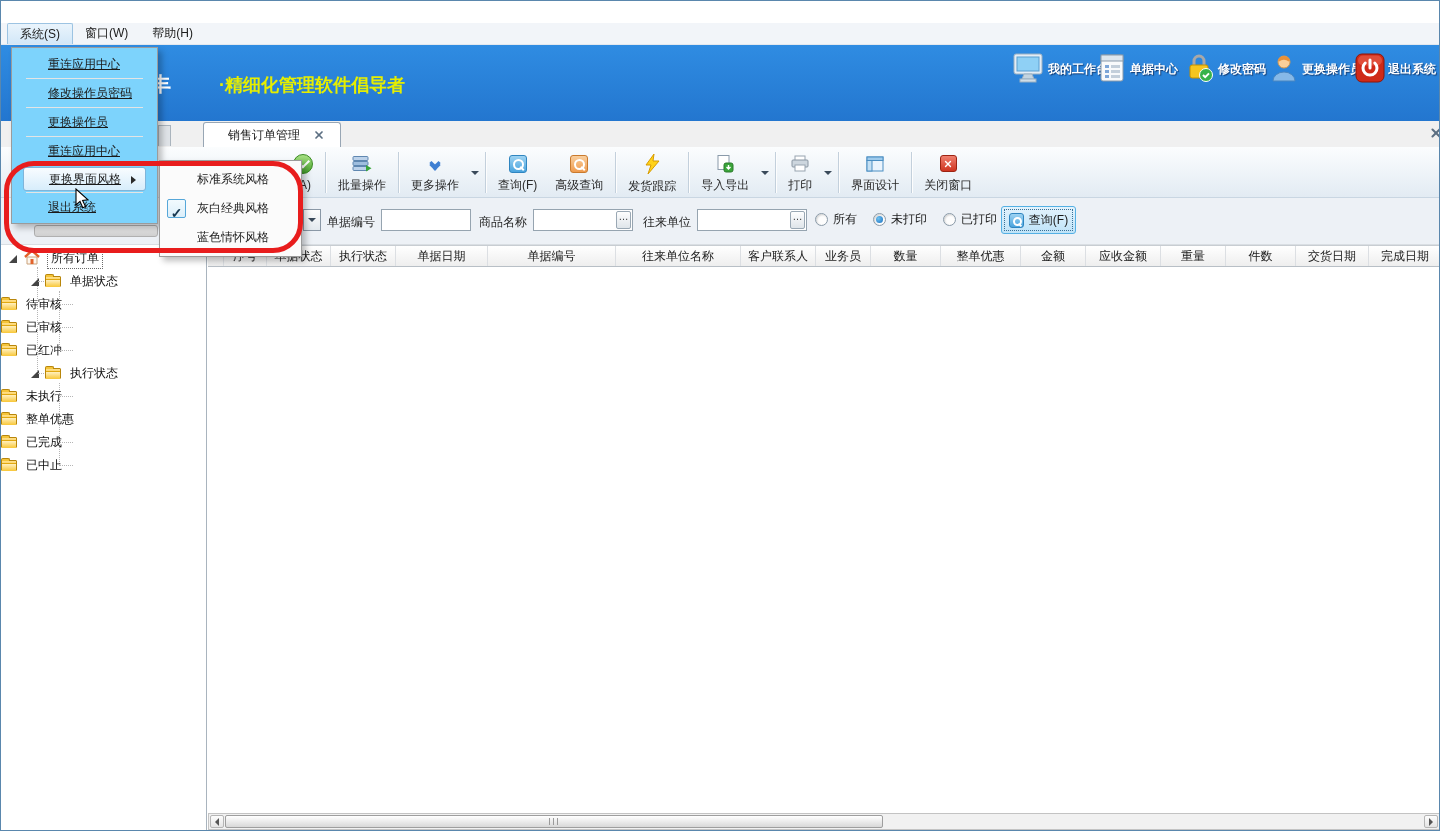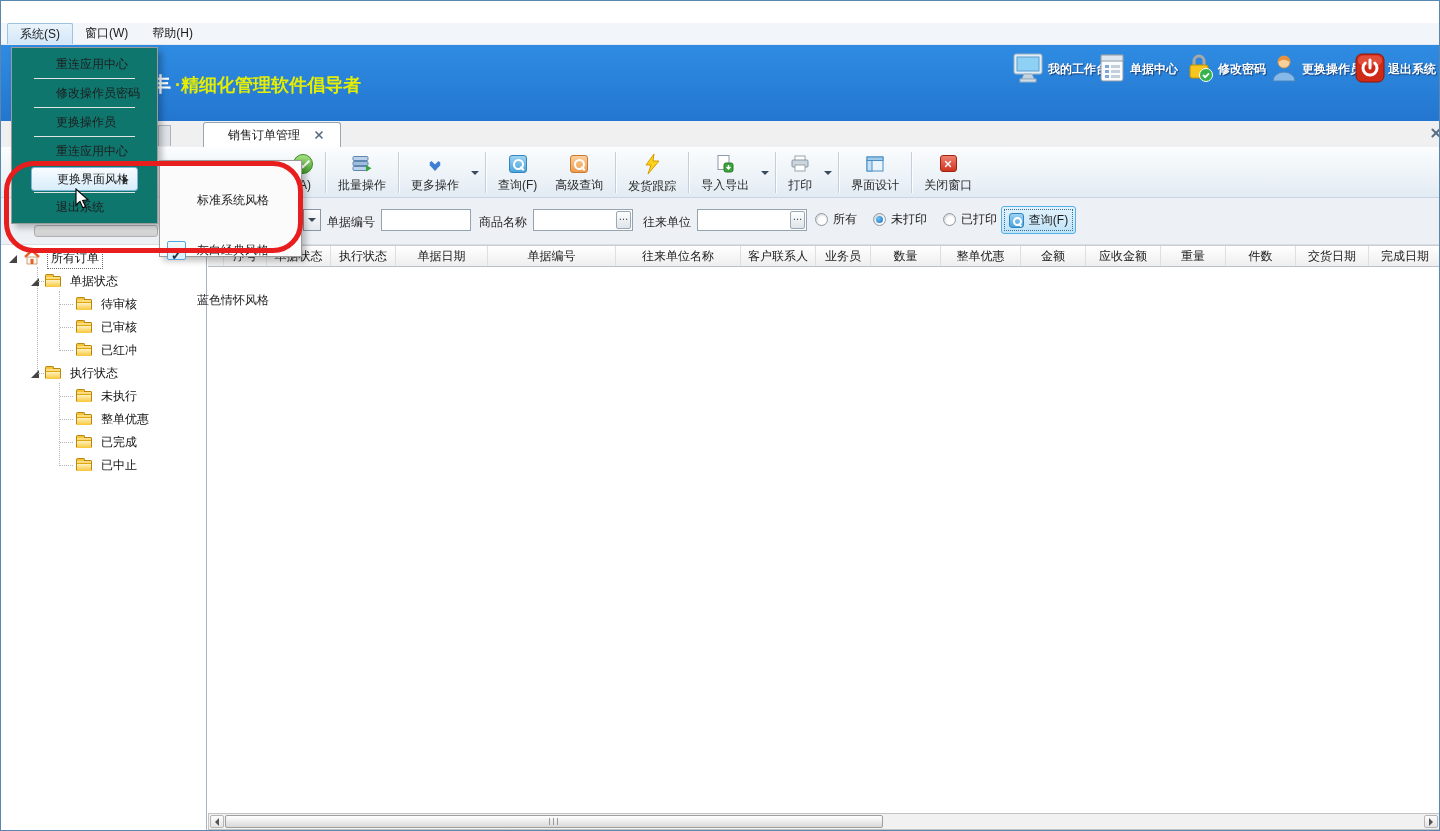--- a/index.html
+++ b/index.html
@@ -34,21 +34,21 @@
     background:#f2f5f9; border-bottom:1px solid #e3e8ee; display:flex; align-items:stretch; padding-left:6px;text-align:right; }
   .menubar-item { padding:0 12px; line-height:21px; }
   .menubar-item.open { background:linear-gradient(#eaf4fc,#d2e7f8); border:1px solid #9cc3e2; border-bottom:none; border-radius:2px 2px 0 0; }
 
   
   .banner { position:absolute; left:0; top:44px; width:100%; height:76px;
     background:linear-gradient(#2f8ce2,#2376cf); }
   .slogan { position:absolute; left:150px; top:26px; display:flex; align-items:baseline; gap:4px;
     font-weight:bold; font-size:18px; }
   .slogan .pre { color:#ffffff; font-size:20px; }
-  .slogan .txt { color:#e6ee00; }
+  .slogan .txt { color:#e6ee00;margin-left:44px; }
   .banner-actions { position:absolute; right:12px; top:8px; display:flex; gap:14px; }
   .bact { width:72px; display:flex; flex-direction:row; align-items:center; gap:3px; cursor:default; }
   .bact .blabel { color:#fff; font-weight:bold; font-size:12px; text-shadow:1px 1px 1px rgba(0,0,30,.55); white-space:nowrap; }
 
   
   .tabbar { position:absolute; left:0; top:120px; width:100%; height:44px;
     background:#f0f0f0; border-bottom:1px solid #d2d2d2; }
   .tab-fragment { position:absolute; left:157px; top:4px; width:13px; height:21px;
     background:#dfe3e7; border:1px solid #aab4bd; border-bottom:none; }
   .tab-active { position:absolute; left:202px; top:1px; width:138px; height:25px;
@@ -136,21 +136,21 @@
   .grip { width:11px; height:7px; background:repeating-linear-gradient(90deg,#9a9a9a 0 1px,transparent 1px 4px); }
 
   
   .sidebar { position:absolute; left:0; top:244px; width:206px; height:587px; background:#fff;
     border-right:1px solid #a9b4be; }
   .t-row { position:relative; height:23px; display:flex; align-items:center; gap:6px; white-space:nowrap; }
   .t-row .lbl { font-size:12px; color:#111; padding:1px 3px; }
   .t-row.root { padding-left:8px; }
   .t-row.root .lbl { border:1px dotted #6a6a6a; }
   .t-row.lvl1 { padding-left:30px; }
-  .t-row.lvl2 { padding-left:75px; }
+  .t-row.lvl2 { }
   .expander { width:0; height:0; border-style:solid; border-width:0 0 8px 8px;
     border-color:transparent transparent #444 transparent; flex:0 0 auto; }
   .folder { width:16px; height:11px; background:linear-gradient(#ffe08a,#f5b720); border:1px solid #b8860b;
     border-radius:1px; position:relative; flex:0 0 auto; }
   .folder::before { content:""; position:absolute; top:-3px; left:-1px; width:7px; height:2px;
     background:#f5c53a; border:1px solid #b8860b; border-bottom:none; border-radius:2px 2px 0 0; }
   .folder::after { content:""; position:absolute; left:0; top:2px; width:14px; height:7px;
     background:linear-gradient(#fff0c0,#f8c738); border-top:1px solid #e0a810; }
   .guide { position:absolute; border-left:1px dotted #b5b5b5; width:0; }
   .g1 { left:36px; top:22px; height:104px; }
@@ -158,32 +158,32 @@
   .g3 { left:58px; top:138px; height:83px; }
   .t-row.lvl1::before, .t-row.lvl2::before { content:""; position:absolute; top:11px; border-top:1px dotted #b5b5b5; }
   .t-row.lvl1::before { left:37px; width:12px; }
   .t-row.lvl2::before { left:59px; width:13px; }
 
   .fragment-bar { position:absolute; left:33px; top:224px; width:124px; height:12px;
     background:linear-gradient(#ececec,#cfcfcf); border:1px solid #b0b0b0; border-radius:3px; }
 
   
   .menu-panel { position:absolute; left:10px; top:46px; width:147px; height:177px; z-index:40;
-    background:#0f766e; border:1px solid #9b9b9b; box-shadow:4px 4px 6px rgba(0,0,0,.25); padding:3px 16px; }
+    background:#7dd3fc; border:1px solid #9b9b9b; box-shadow:4px 4px 6px rgba(0,0,0,.25); padding:3px 8px;text-decoration:underline; }
   .m-item { height:26px; line-height:26px; padding-left:28px; font-size:12px; color:#1c1c1c; position:relative; }
   .m-sep { height:1px; background:#e4e4e4; margin:1px 6px; }
   .m-item.hl { margin:0 3px; padding-left:25px; border-radius:3px;
     background:linear-gradient(#f8fcff,#d7edfb); border:1px solid #7fb5da; height:24px; line-height:23px; }
   .sub-arrow { position:absolute; right:9px; top:8px; width:0; height:0;
     border-left:5px solid #2a2a2a; border-top:4px solid transparent; border-bottom:4px solid transparent; }
 
   
   .submenu-panel { position:absolute; left:158px; top:159px; width:143px; height:97px; z-index:41;
     background:#fbfbfb; border:1px solid #9b9b9b; box-shadow:4px 4px 6px rgba(0,0,0,.25); padding:4px 0; }
-  .s-item { height:29px; line-height:29px; padding-left:37px; font-size:12px; color:#1c1c1c; position:relative;margin-top:21px; }
+  .s-item { height:29px; line-height:29px; padding-left:37px; font-size:12px; color:#1c1c1c; position:relative; }
   .checkbox { position:absolute; left:7px; top:5px; width:19px; height:19px; border:1px solid #56a7d9;
     background:linear-gradient(#f2fafe,#dceffa); border-radius:2px; text-align:center; }
   .checkbox::before { content:"✓"; font-size:14px; font-weight:bold; color:#17374f; line-height:17px; }
 
   
   .annotation { position:absolute; left:3px; top:160px; width:299px; height:92px; z-index:50;
     border:5px solid #e81d1d; border-radius:30px; pointer-events:none; }
   .cursor { position:absolute; left:74px; top:187px; z-index:60; pointer-events:none; }
 </style>
 </head>

